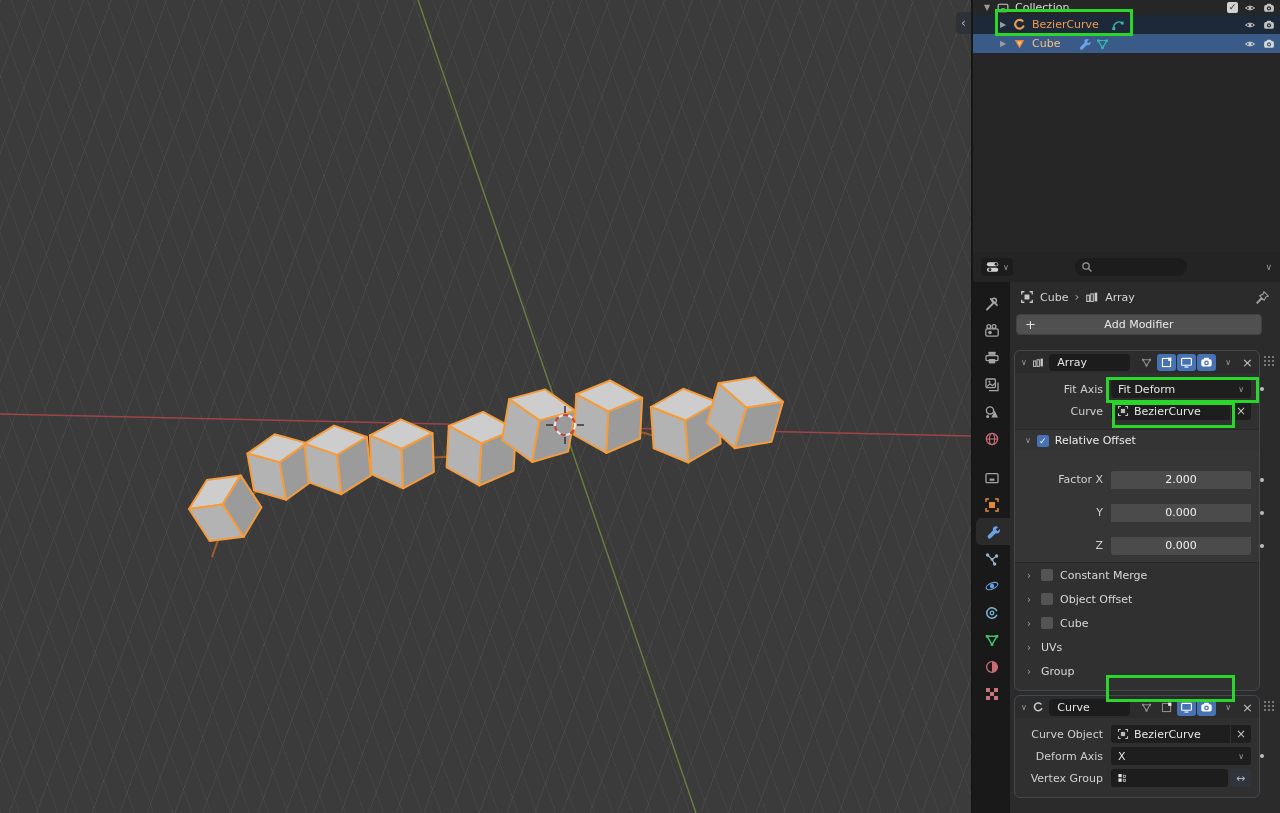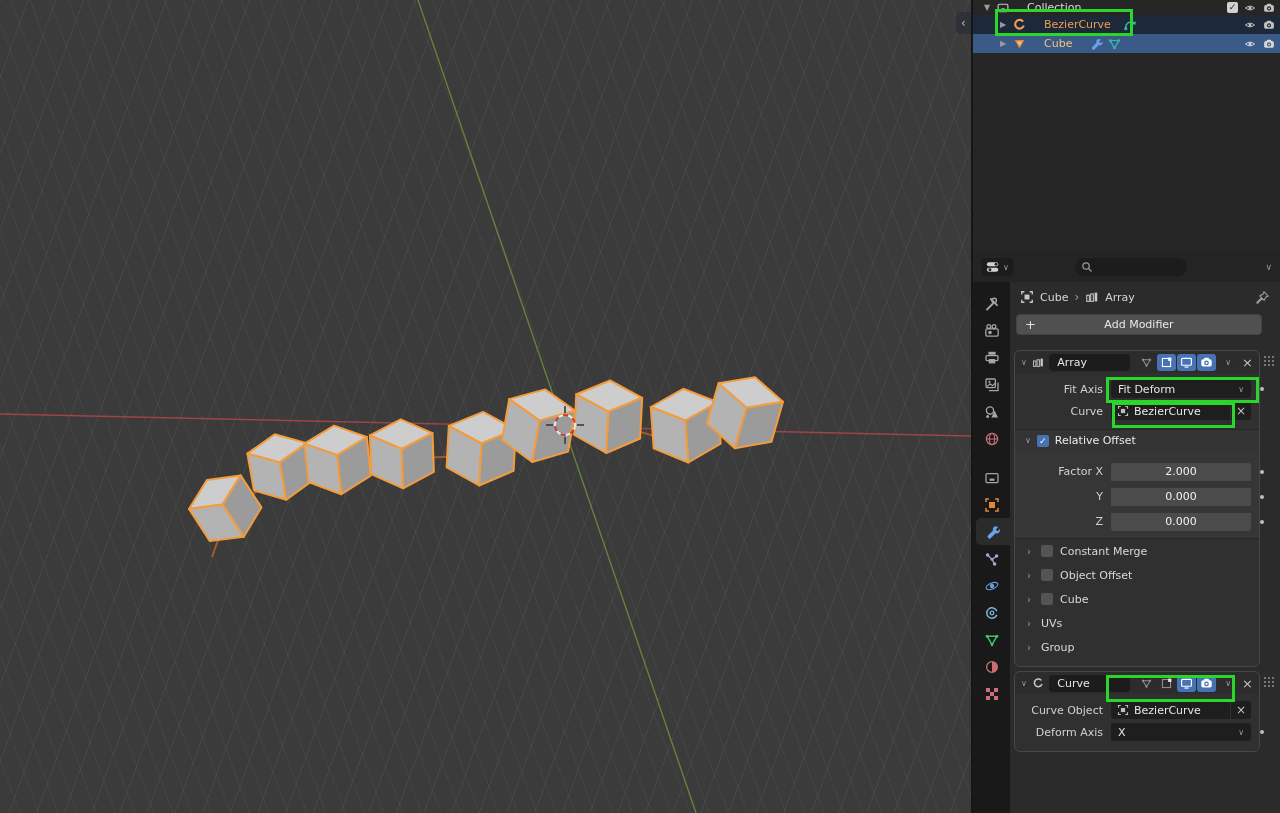--- a/index.html
+++ b/index.html
@@ -23,21 +23,21 @@
   
   #right-col { position:absolute; left:971px; top:0; width:309px; height:813px;
     background:#262626; border-left:2px solid #161616; }
 
   
   #outliner { position:absolute; left:0; top:0; width:100%; height:252px; background:#262626; }
   .ol-row { position:relative; display:flex; align-items:center; height:19px; padding-left:8px; gap:3px; }
   .ol-row.first { height:15px; }
   .ol-caret { width:12px; color:#9c9c9c; font-size:8px; text-align:center; }
   .ol-indent { width:13px; }
-  .ol-label { margin-left:14px; }
+  .ol-label { margin-left:2px; }
   .ol-right { position:absolute; right:4px; top:0; height:100%; display:flex; align-items:center; gap:5px; }
   .row-beziercurve { background:#1d2838; }
   .row-cube { background:#3a5a88; }
   .c-collection { color:#dcdcdc; }
   .c-curveobj { color:#ee9c52; }
   .c-cube { color:#f3c27e; }
   .ol-check { width:11px; height:11px; background:#d2d2d2; border-radius:2px; color:#222;
     font-size:9px; line-height:11px; text-align:center; }
 
   
@@ -95,21 +95,21 @@
   .keydot { position:absolute; right:-13px; width:4px; height:4px; border-radius:50%; background:#bdbdbd; }
 
   .subhdr { display:flex; align-items:center; gap:6px; height:22px; margin-top:8px; padding:0 10px;
     background:#343434; border-top:1px solid #272727; }
   .checkbox { width:12px; height:12px; border-radius:2px; background:#545454; }
   .checkbox.on { background:#4772b3; color:#fff; font-size:9px; line-height:12px; text-align:center; }
   .subhdr .sh-label { color:#eaeaea; }
   .factor-block { background:#363636; padding:4px 0 6px; border-bottom:1px solid #272727; }
   .numfield { flex:1; height:18px; background:#4b4b4b; display:flex; align-items:center;
     justify-content:center; color:#f2f2f2; }
-  .prow.numrow { height:17px; margin-top:8px; margin-bottom:2px; }
+  .prow.numrow { height:17px; margin-top:16px; margin-bottom:2px; }
   .numfield.top { border-radius:3px 3px 0 0; } .numfield.bot { border-radius:0 0 3px 3px; }
   .numfield.mid { border-radius:0; }
 
   .collapsed-row { display:flex; align-items:center; gap:7px; height:24px; padding:0 12px; color:#d8d8d8; }
   .cr-chev { color:#9a9a9a; font-size:10px; width:7px; }
 
   .vg-field { flex:1; display:flex; gap:2px; }
   .vg-main { flex:1; height:18px; background:#1d1d1d; border-radius:3px; display:flex;
     align-items:center; padding:0 5px; }
   .vg-swap { width:21px; height:18px; background:#30353c; border-radius:3px; color:#aeb6c2;
@@ -612,20 +612,34 @@
 
           <div class="prow">
             <span class="plabel">Deform Axis</span>
             <div class="dropdown">
               <span>X</span>
               <span class="chev">∨</span>
             </div>
             <span class="keydot"></span>
           </div>
 
+          <div class="prow">
+            <span class="plabel">Vertex Group</span>
+            <div class="vg-field">
+              <div class="vg-main">
+                <svg class="ic" width="13" height="13" viewBox="0 0 16 16">
+                  <rect x="3" y="2.5" width="4" height="4" fill="#e8e8e8"></rect>
+                    <rect x="3" y="8" width="4" height="4" fill="#e8e8e8"></rect>
+                  <rect x="9" y="4" width="2.6" height="2.6" fill="none" stroke="#bdbdbd" stroke-width="1"></rect>
+                  <rect x="9" y="9" width="2.6" height="2.6" fill="none" stroke="#bdbdbd" stroke-width="1"></rect>
+                </svg>
+              </div>
+              <div class="vg-swap">↔</div>
+            </div>
+          </div>
         </div>
 
       </div>
     </div>
   </div>
 
   <div class="anno" id="anno-outliner"></div>
   <div class="anno" id="anno-fittype"></div>
   <div class="anno" id="anno-curve"></div>
   <div class="anno" id="anno-curveobj"></div>

